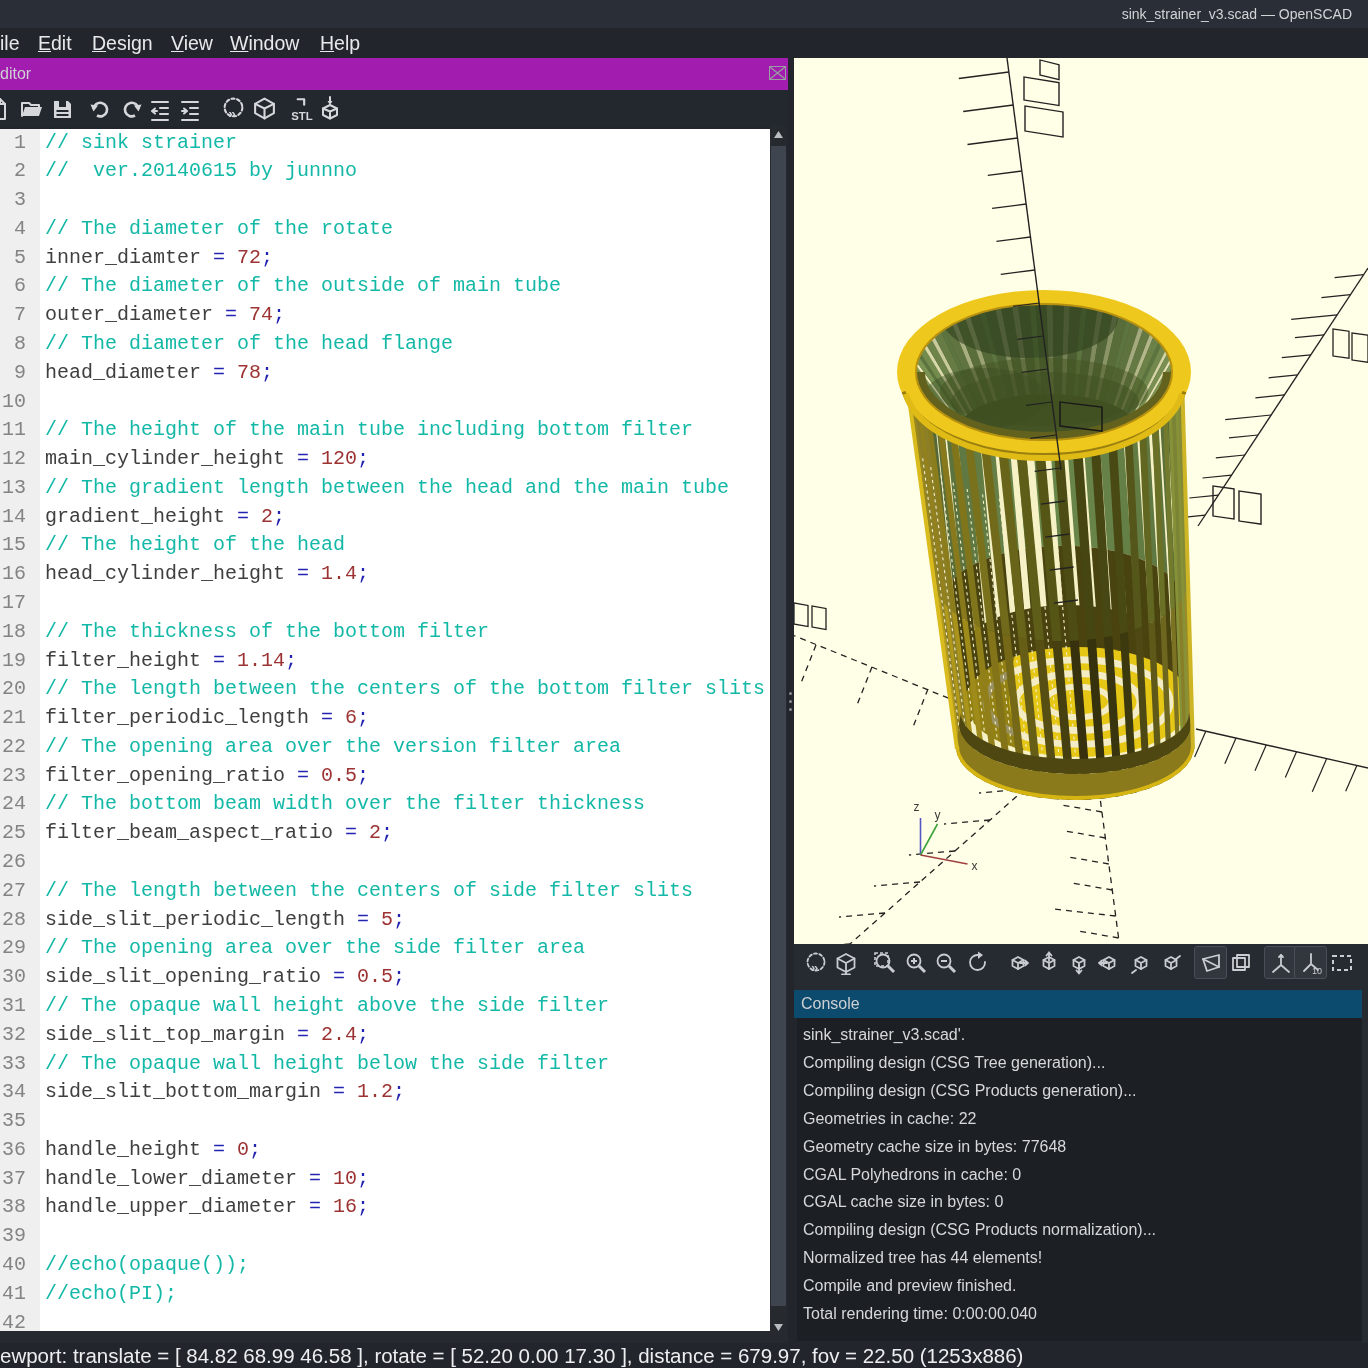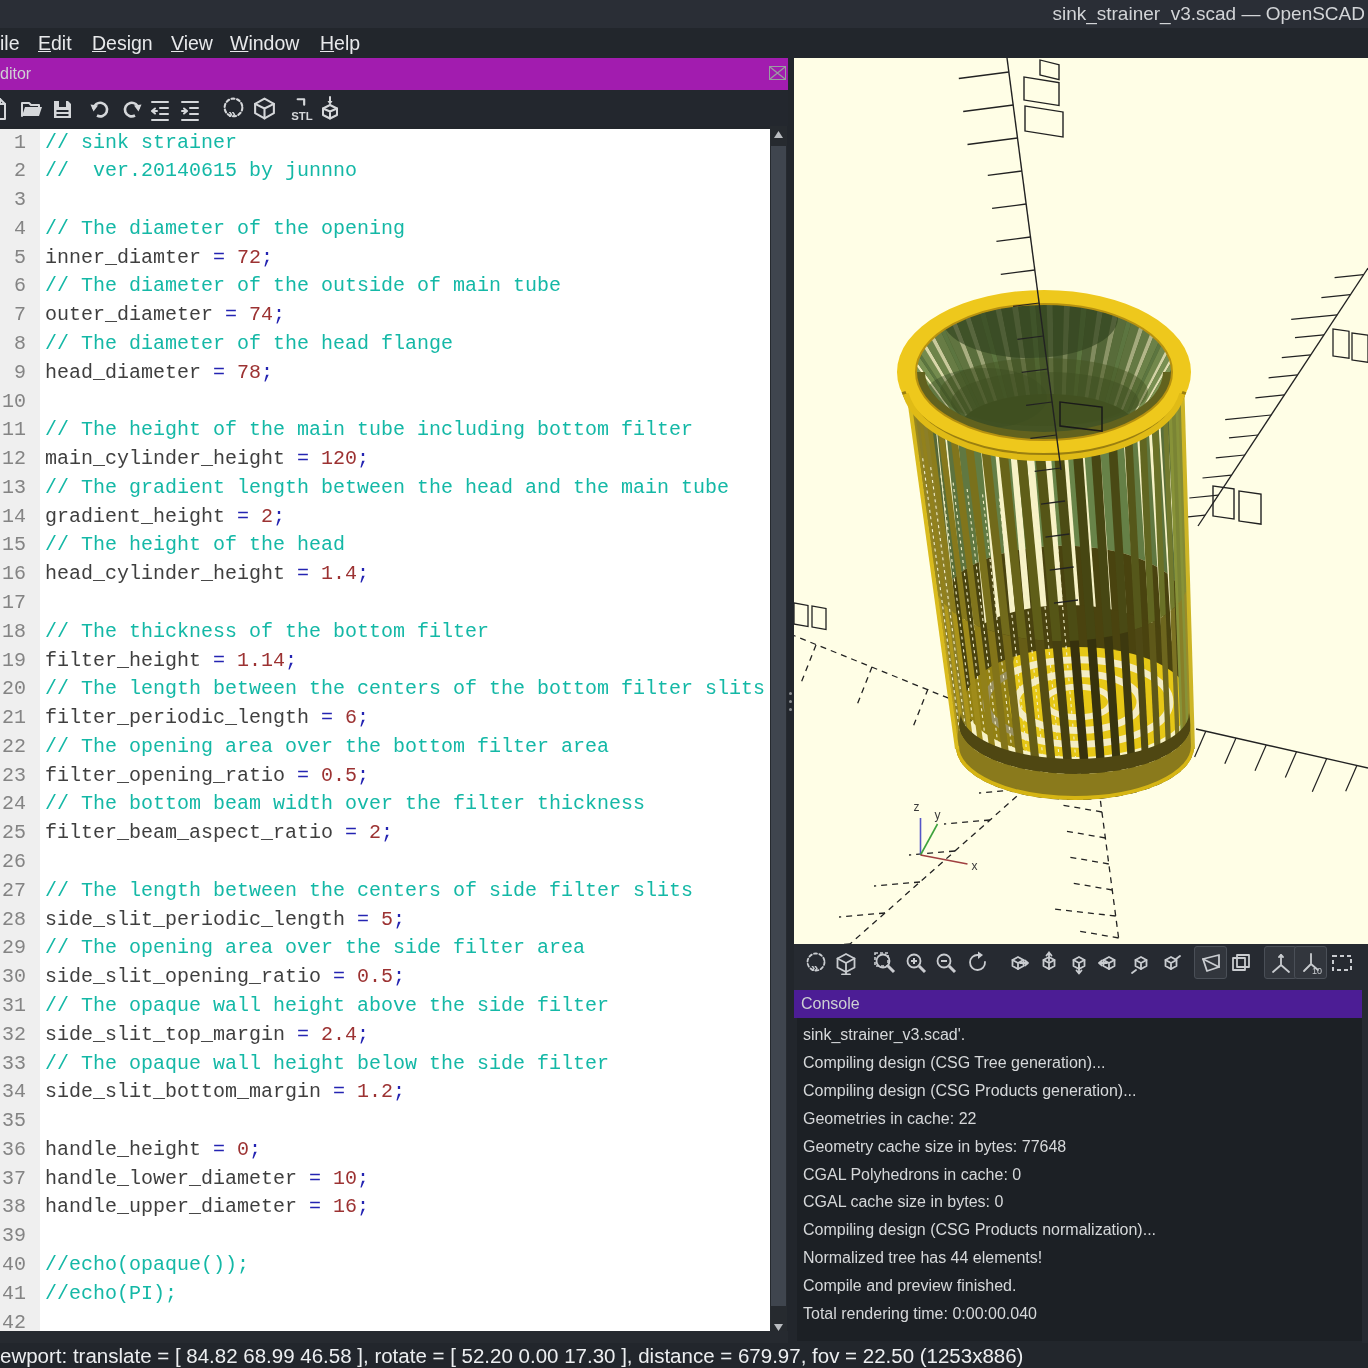--- a/index.html
+++ b/index.html
@@ -1,31 +1,31 @@
 <!DOCTYPE html>
 <html><head><meta charset="utf-8"><style>
 *{margin:0;padding:0;box-sizing:border-box}
 body{width:1368px;height:1368px;background:#22262c;font-family:"Liberation Sans",sans-serif;position:relative;overflow:hidden}
 .abs{position:absolute}
-#title{left:0;top:0;width:1368px;height:28px;background:#2a2e36;color:#d2d4d7;font-size:19px;line-height:28px;text-align:right;padding-right:3px}
+#title{left:0;top:0;width:1368px;height:28px;background:#2a2e36;color:#d2d4d7;font-size:14px;line-height:28px;text-align:right;padding-right:16px}
 #menu{left:0;top:28px;width:1168px;height:30px;background:#22262c;color:#e8e9eb;font-size:19.5px;line-height:30px}
 #menu span{position:absolute;top:0}
 #edhead{left:0;top:58px;width:788px;height:32px;background:#a21caf;color:#cfd1d4;font-size:16px;line-height:32px}
 #edtool{left:0;top:90px;width:788px;height:36px;background:#23272e}
 #code-bg{left:0;top:129px;width:770px;height:1202px;background:#fff}
 #gutter-bg{left:0;top:129px;width:40px;height:1202px;background:#efefef}
 #gutter{left:0;top:128.5px;width:26px;color:#848484;font-family:"Liberation Mono",monospace;font-size:20px;line-height:28.78px;text-align:right;white-space:pre}
 #code{left:45px;top:128.5px;color:#3f3f3f;font-family:"Liberation Mono",monospace;font-size:20px;line-height:28.78px;white-space:pre}
 #code .c{color:#14b8a6} #code .i{color:#3f3f3f} #code .o{color:#2424b2} #code .n{color:#9c3232}
 #vscroll{left:770px;top:126px;width:17px;height:1205px;background:#262a2f}
 #vthumb{left:771px;top:146px;width:15px;height:1160px;background:#3f454e}
 #hscrollband{left:0;top:1331px;width:788px;height:12px;background:#262a30}
 #statusbar{left:0;top:1343px;width:1368px;height:25px;background:#22262c;color:#eceef0;font-size:20.5px;line-height:25px;white-space:pre}
 #vptool{left:794px;top:944px;width:574px;height:46px;background:#262a31}
-#conshead{left:794px;top:990px;width:574px;height:28px;background:#4c1d95;color:#cdd0d3;font-size:16px;line-height:28px;padding-left:7px}
+#conshead{left:794px;top:990px;width:574px;height:28px;background:#0c4a6e;color:#cdd0d3;font-size:16px;line-height:28px;padding-left:7px}
 #consbox{left:797px;top:1018px;width:565px;height:323px;background:#1c2025;color:#d6d8da;font-size:16px;line-height:27.9px;padding:3px 0 0 6px;white-space:pre}
 #consright{left:1362px;top:990px;width:6px;height:353px;background:#262a31}
 u{text-decoration:underline}
 </style></head><body>
 <div class="abs" id="title">sink_strainer_v3.scad — OpenSCAD</div>
 <div class="abs" id="menu">
 <span style="left:0">ile</span>
 <span style="left:38px"><u>E</u>dit</span>
 <span style="left:92px"><u>D</u>esign</span>
 <span style="left:171px"><u>V</u>iew</span>
@@ -126,39 +126,39 @@
 36
 37
 38
 39
 40
 41
 42</pre>
 <pre class="abs" id="code"><span class="c">// sink strainer</span>
 <span class="c">//  ver.20140615 by junnno</span>
 
-<span class="c">// The diameter of the opening</span>
+<span class="c">// The diameter of the rotate</span>
 <span class="i">inner_diamter </span><span class="o">=</span><span class="i"> </span><span class="n">72</span><span class="o">;</span>
 <span class="c">// The diameter of the outside of main tube</span>
 <span class="i">outer_diameter </span><span class="o">=</span><span class="i"> </span><span class="n">74</span><span class="o">;</span>
 <span class="c">// The diameter of the head flange</span>
 <span class="i">head_diameter </span><span class="o">=</span><span class="i"> </span><span class="n">78</span><span class="o">;</span>
 
 <span class="c">// The height of the main tube including bottom filter</span>
 <span class="i">main_cylinder_height </span><span class="o">=</span><span class="i"> </span><span class="n">120</span><span class="o">;</span>
 <span class="c">// The gradient length between the head and the main tube</span>
 <span class="i">gradient_height </span><span class="o">=</span><span class="i"> </span><span class="n">2</span><span class="o">;</span>
 <span class="c">// The height of the head</span>
 <span class="i">head_cylinder_height </span><span class="o">=</span><span class="i"> </span><span class="n">1.4</span><span class="o">;</span>
 
 <span class="c">// The thickness of the bottom filter</span>
 <span class="i">filter_height </span><span class="o">=</span><span class="i"> </span><span class="n">1.14</span><span class="o">;</span>
 <span class="c">// The length between the centers of the bottom filter slits</span>
 <span class="i">filter_periodic_length </span><span class="o">=</span><span class="i"> </span><span class="n">6</span><span class="o">;</span>
-<span class="c">// The opening area over the bottom filter area</span>
+<span class="c">// The opening area over the version filter area</span>
 <span class="i">filter_opening_ratio </span><span class="o">=</span><span class="i"> </span><span class="n">0.5</span><span class="o">;</span>
 <span class="c">// The bottom beam width over the filter thickness</span>
 <span class="i">filter_beam_aspect_ratio </span><span class="o">=</span><span class="i"> </span><span class="n">2</span><span class="o">;</span>
 
 <span class="c">// The length between the centers of side filter slits</span>
 <span class="i">side_slit_periodic_length </span><span class="o">=</span><span class="i"> </span><span class="n">5</span><span class="o">;</span>
 <span class="c">// The opening area over the side filter area</span>
 <span class="i">side_slit_opening_ratio </span><span class="o">=</span><span class="i"> </span><span class="n">0.5</span><span class="o">;</span>
 <span class="c">// The opaque wall height above the side filter</span>
 <span class="i">side_slit_top_margin </span><span class="o">=</span><span class="i"> </span><span class="n">2.4</span><span class="o">;</span>

